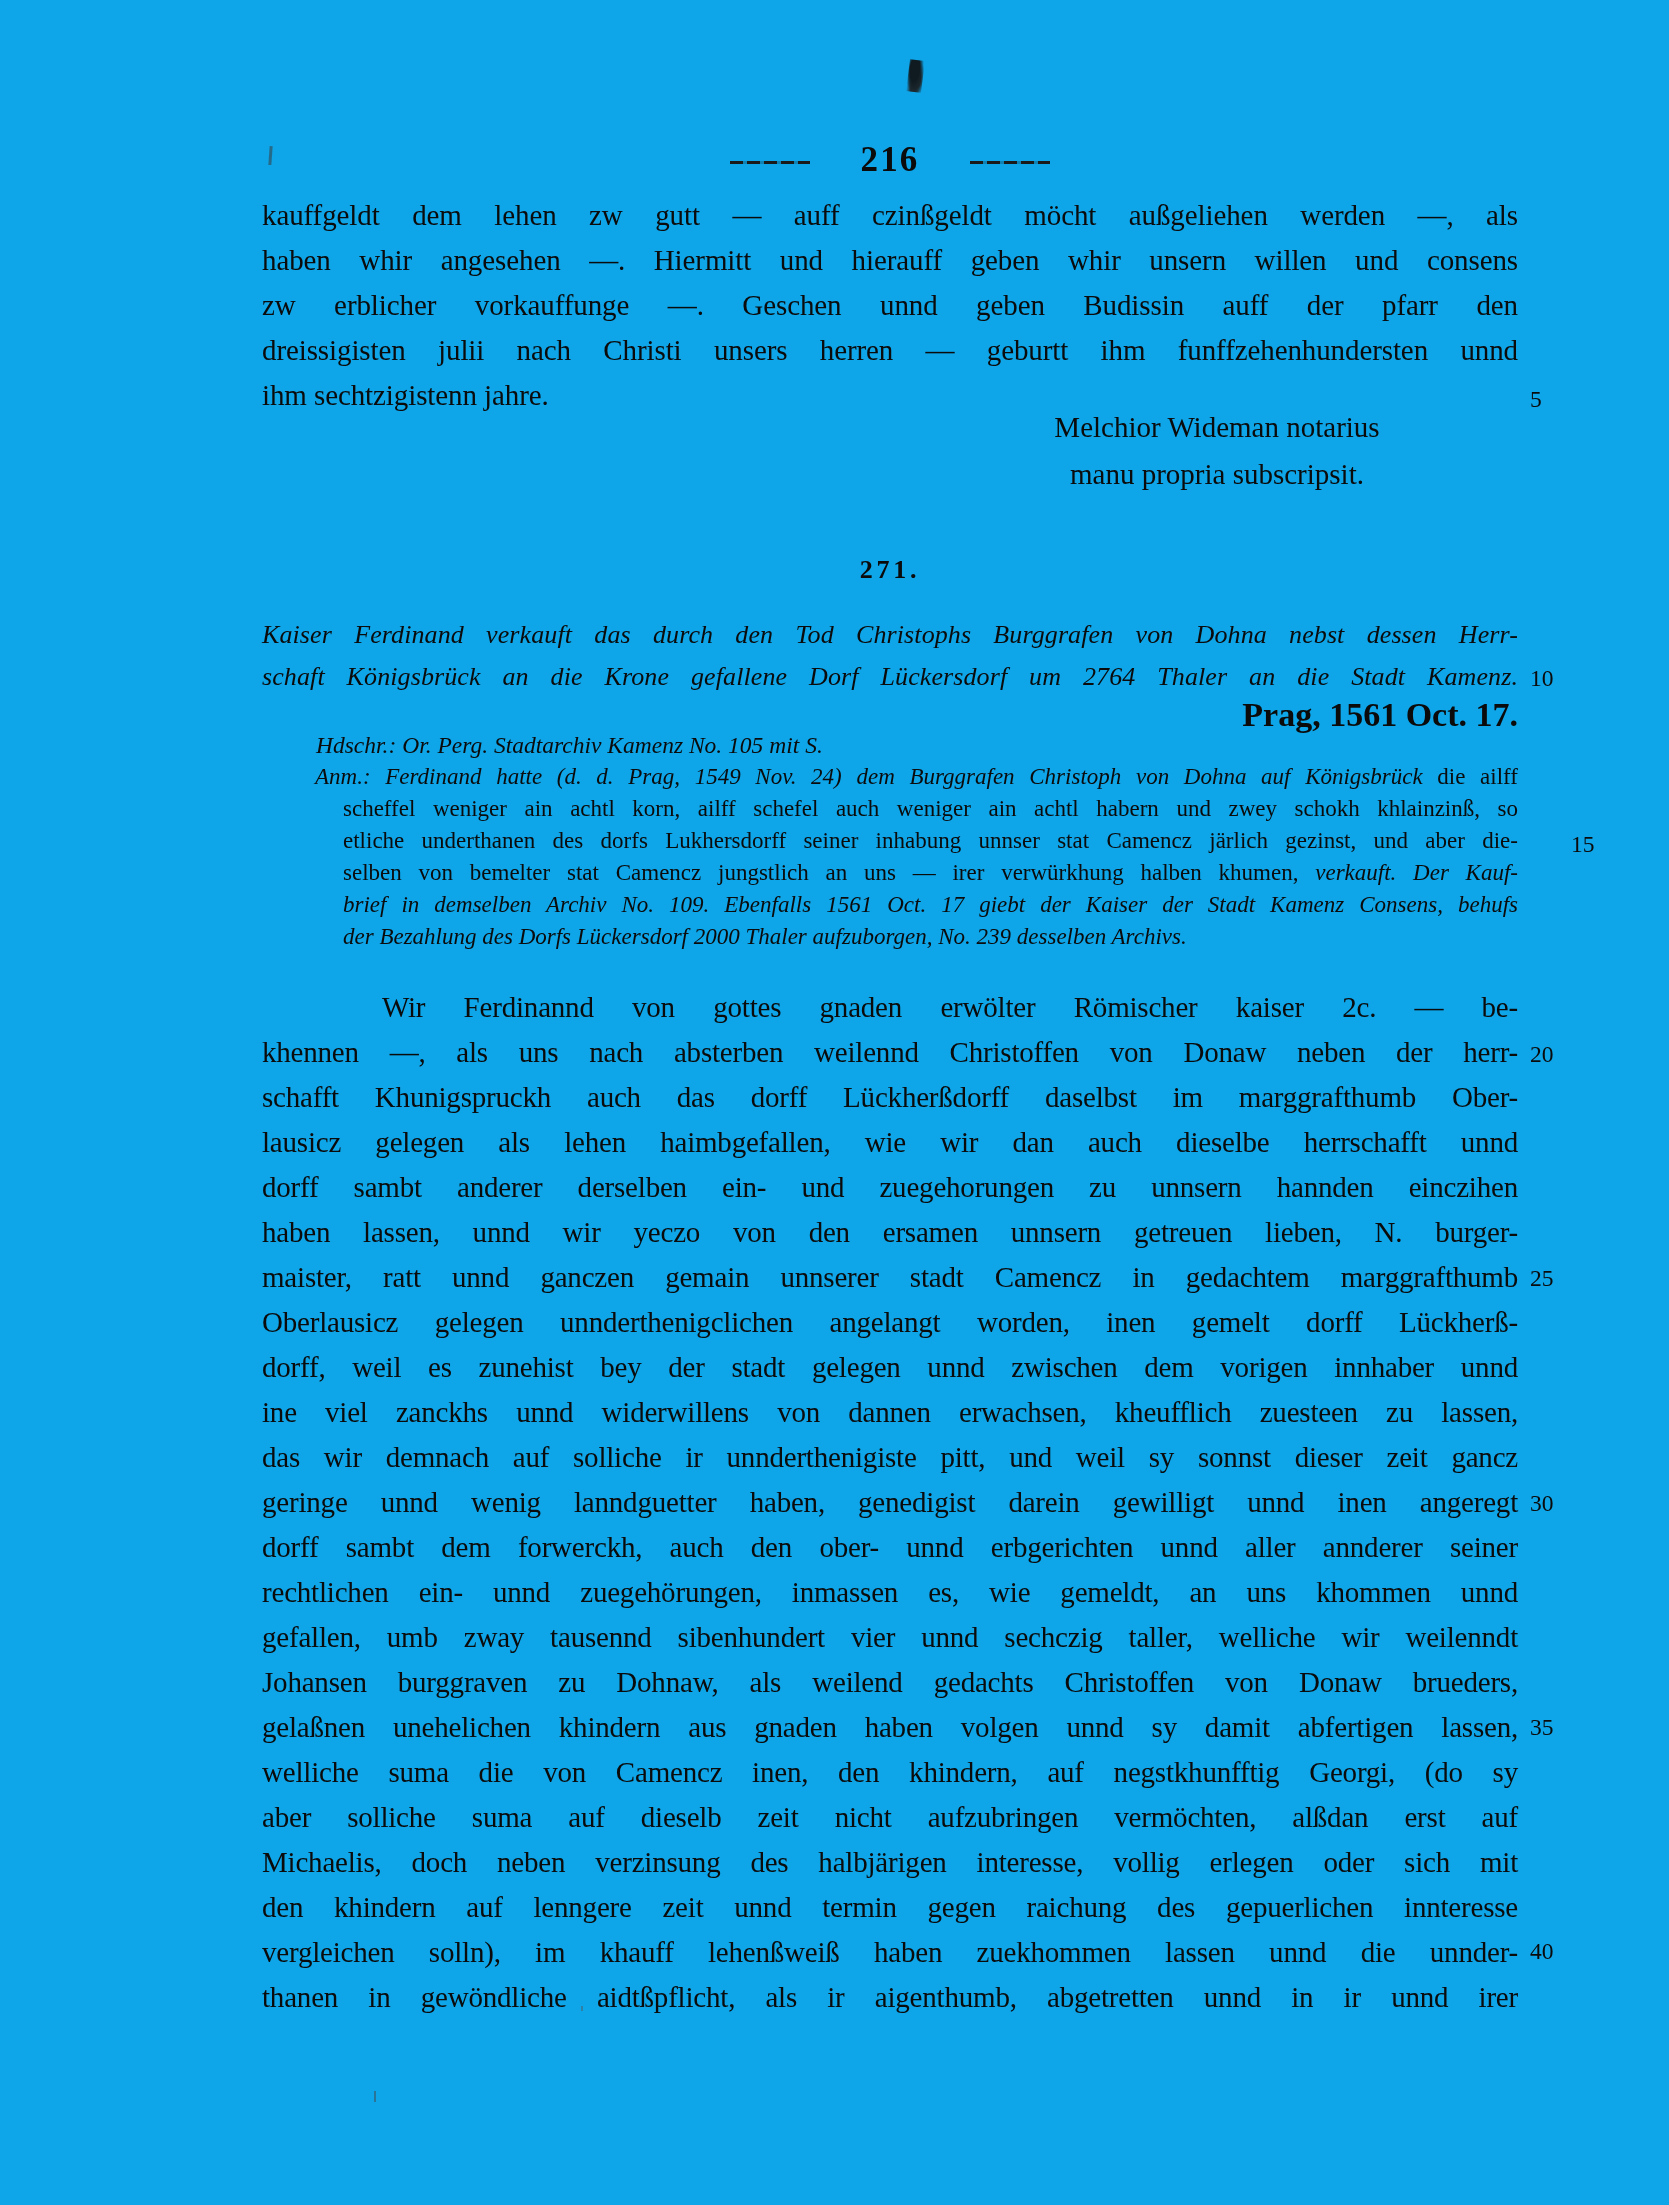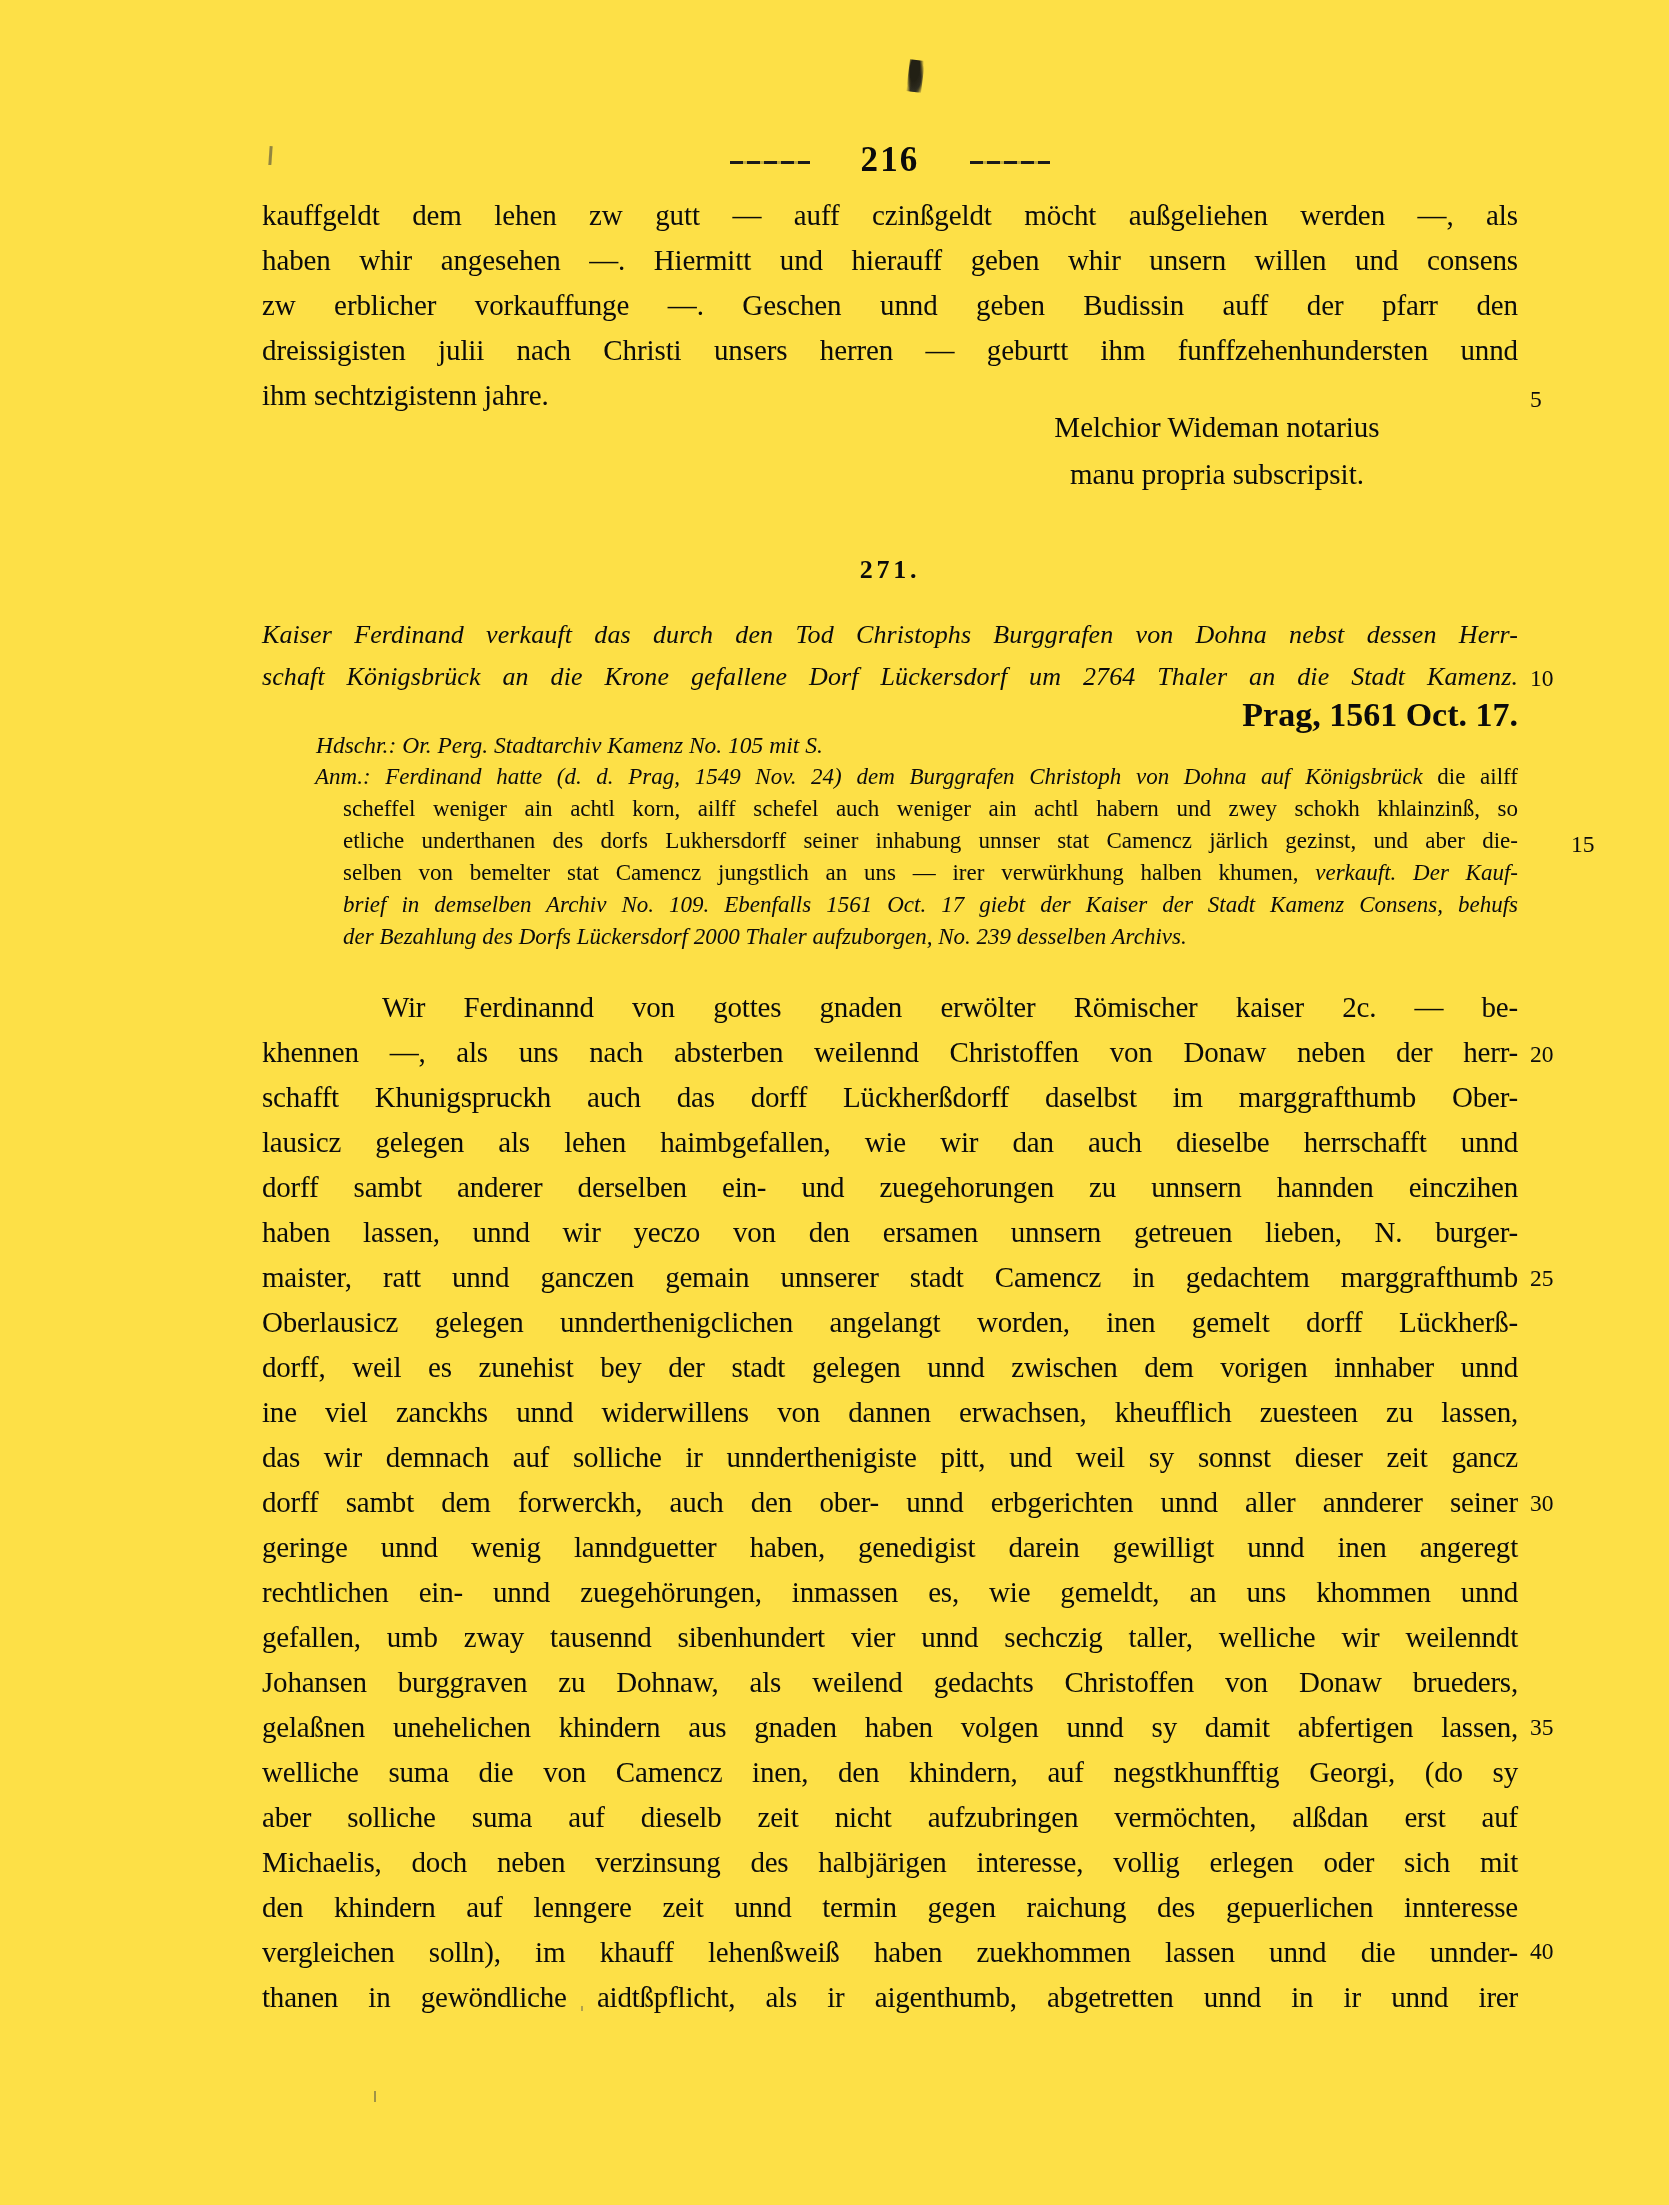--- a/index.html
+++ b/index.html
@@ -1,20 +1,20 @@
 <!DOCTYPE html>
 <html style="font-size:8.5px"><head>
 <meta charset="utf-8">
 <title>216 — Urkundenbuch Seite</title>
 <style>
   html,body { margin:0; padding:0; background:#888; }
   .sheet {
     position:relative;
     width:1669px; height:2205px;
-    background:#fde047;
+    background:#0ea5e9;
     color:#0b0b0b;
     font-family:"Liberation Serif","DejaVu Serif",serif;
     overflow:hidden;
   }
   .col { position:absolute; left:262px; width:1256px; }
 
   
   .pagehead { top:140px; display:flex; align-items:center; justify-content:center; gap:51px; }
   .pagehead .pagenum { font-size:35px; font-weight:700; letter-spacing:2.1px; line-height:40px; }
   .dash { width:80px; height:2.7px; margin-top:5.3px;
@@ -129,22 +129,22 @@
     <div class="tline">khennen —, als uns nach absterben weilennd Christoffen von Donaw neben der herr-</div>
     <div class="tline">schafft Khunigspruckh auch das dorff Lückherßdorff daselbst im marggrafthumb Ober-</div>
     <div class="tline">lausicz gelegen als lehen haimbgefallen, wie wir dan auch dieselbe herrschafft unnd</div>
     <div class="tline">dorff sambt anderer derselben ein- und zuegehorungen zu unnsern hannden einczihen</div>
     <div class="tline">haben lassen, unnd wir yeczo von den ersamen unnsern getreuen lieben, N. burger-</div>
     <div class="tline">maister, ratt unnd ganczen gemain unnserer stadt Camencz in gedachtem marggrafthumb</div>
     <div class="tline">Oberlausicz gelegen unnderthenigclichen angelangt worden, inen gemelt dorff Lückherß-</div>
     <div class="tline">dorff, weil es zunehist bey der stadt gelegen unnd zwischen dem vorigen innhaber unnd</div>
     <div class="tline">ine viel zanckhs unnd widerwillens von dannen erwachsen, kheufflich zuesteen zu lassen,</div>
     <div class="tline">das wir demnach auf solliche ir unnderthenigiste pitt, und weil sy sonnst dieser zeit gancz</div>
+    <div class="tline">geringe unnd wenig lanndguetter haben, genedigist darein gewilligt unnd inen angeregt</div>
     <div class="tline">dorff sambt dem forwerckh, auch den ober- unnd erbgerichten unnd aller annderer seiner</div>
-    <div class="tline">geringe unnd wenig lanndguetter haben, genedigist darein gewilligt unnd inen angeregt</div>
     <div class="tline">rechtlichen ein- unnd zuegehörungen, inmassen es, wie gemeldt, an uns khommen unnd</div>
     <div class="tline">gefallen, umb zway tausennd sibenhundert vier unnd sechczig taller, welliche wir weilenndt</div>
     <div class="tline">Johansen burggraven zu Dohnaw, als weilend gedachts Christoffen von Donaw brueders,</div>
     <div class="tline">gelaßnen unehelichen khindern aus gnaden haben volgen unnd sy damit abfertigen lassen,</div>
     <div class="tline">welliche suma die von Camencz inen, den khindern, auf negstkhunfftig Georgi, (do sy</div>
     <div class="tline">aber solliche suma auf dieselb zeit nicht aufzubringen vermöchten, alßdan erst auf</div>
     <div class="tline">Michaelis, doch neben verzinsung des halbjärigen interesse, vollig erlegen oder sich mit</div>
     <div class="tline">den khindern auf lenngere zeit unnd termin gegen raichung des gepuerlichen innteresse</div>
     <div class="tline">vergleichen solln), im khauff lehenßweiß haben zuekhommen lassen unnd die unnder-</div>
     <div class="tline">thanen in gewöndliche aidtßpflicht, als ir aigenthumb, abgetretten unnd in ir unnd irer</div>

